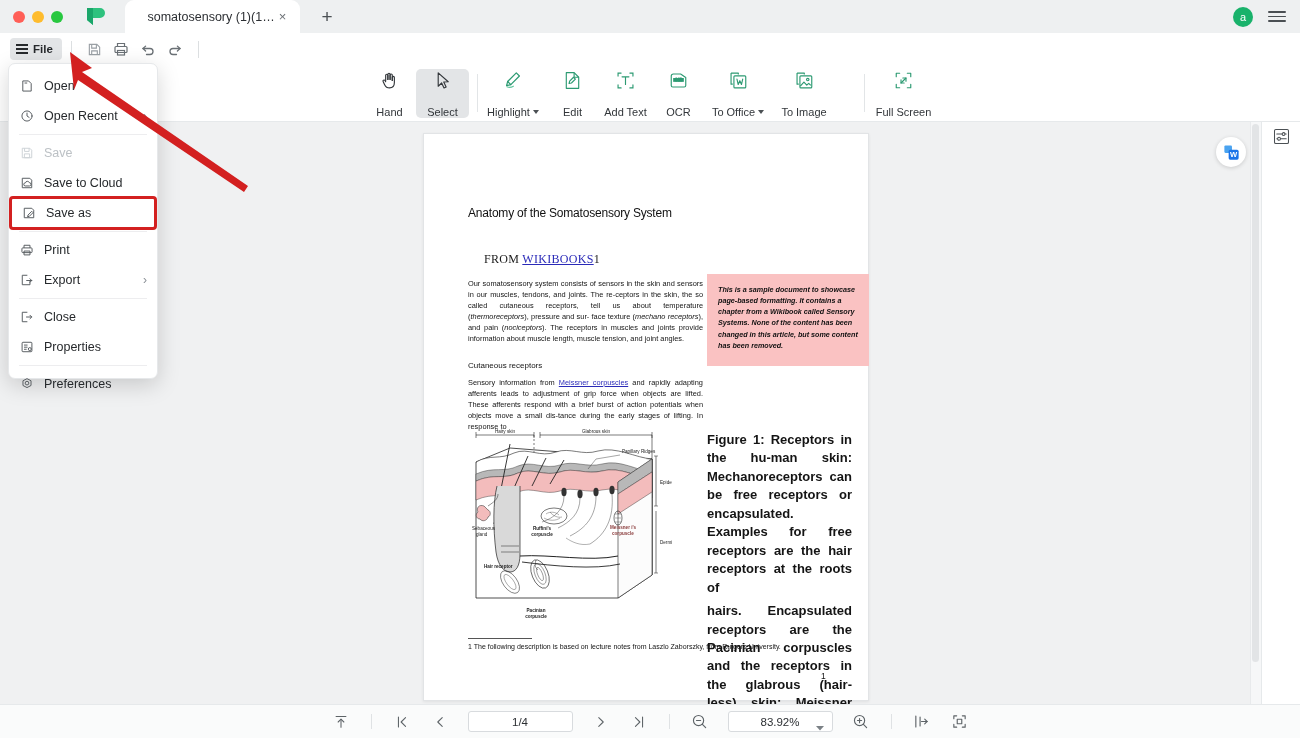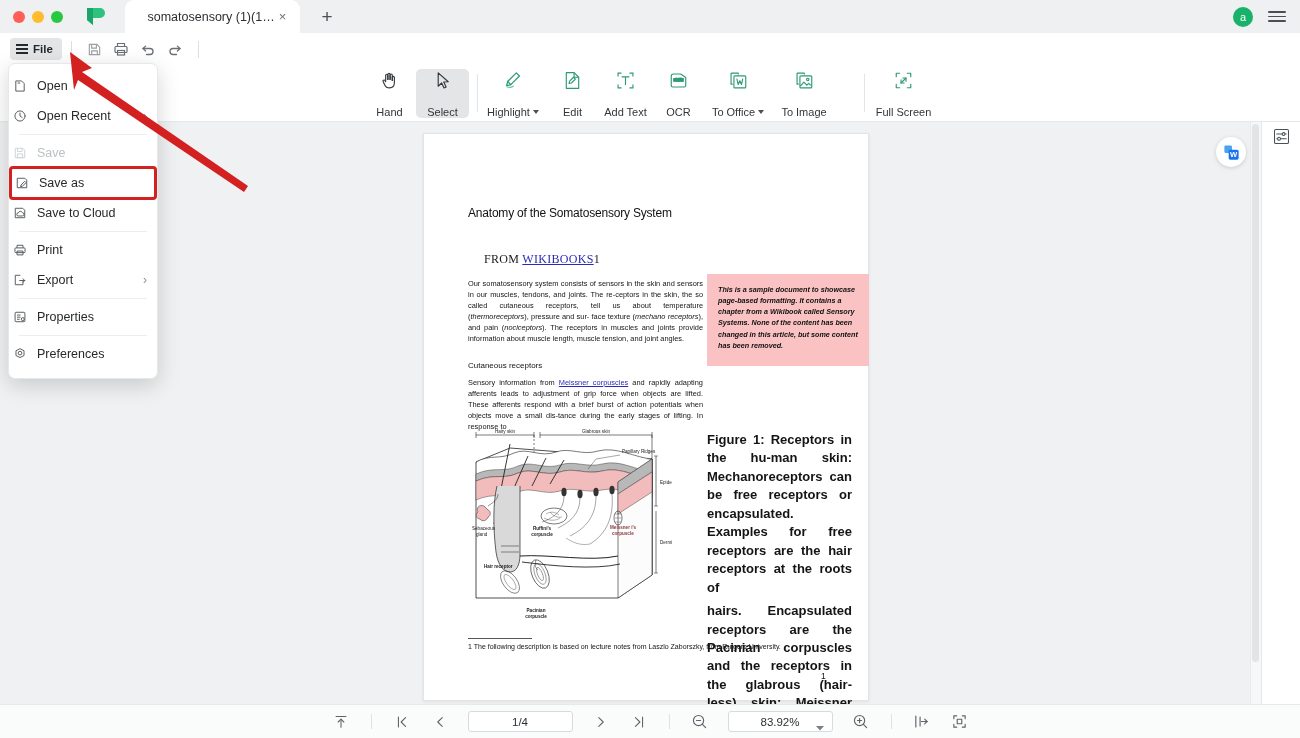--- a/index.html
+++ b/index.html
@@ -210,21 +210,21 @@
   
   .filemenu {
     position: absolute; left: 8px; top: 63px; width: 150px; height: 316px;
     background: #fff; border: 1px solid #e6e8ea; border-radius: 7px;
     box-shadow: 0 6px 22px rgba(0,0,0,.17);
     padding: 7px 0;
     z-index: 40;
   }
   .mi {
     height: 30px; display: flex; align-items: center; gap: 9px;
-    padding: 0 3px; position: relative;
+    padding: 0 10px; position: relative;
     font-size: 12.5px; color: #26292c;
   }
   .mi .mico { width: 16px; height: 16px; display: flex; align-items: center; justify-content: center; color: #54595e; flex: none; }
   .mi.disabled { color: #bcc1c5; }
   .mi.disabled .mico { color: #cdd2d6; }
   .mi .chev { position: absolute; right: 10px; color: #8a9096; font-size: 12px; }
   .mdiv { height: 1px; background: #ededef; margin: 3px 10px; }
   .mi.boxed {
     outline: 3px solid #d32020; outline-offset: -1px;
     border-radius: 2px; margin: 0 2px;
@@ -681,38 +681,38 @@
       <span class="mico">
         <svg width="14" height="14" viewBox="0 0 16 16" fill="none" stroke="currentColor" stroke-width="1.1" stroke-linejoin="round">
           <path d="M2.6 2.6h8.6l2.2 2.2v8.6H2.6Z"></path>
             <path d="M5.2 2.6v3.6h5.2V2.6"></path>
             <rect x="5" y="9" width="6" height="4.4"></rect>
         </svg>
       </span>
       <span>Save</span>
     </div>
 
+    <div class="mi">
+      <span class="mico">
+        <svg width="14" height="14" viewBox="0 0 16 16" fill="none" stroke="currentColor" stroke-width="1.1" stroke-linejoin="round">
+          <path d="M2.6 2.6h8.6l2.2 2.2v8.6H2.6Z"></path>
+          <path d="M6 11.4a1.8 1.8 0 0 1 .2-3.6 2.3 2.3 0 0 1 4.4-.2 1.9 1.9 0 0 1 .2 3.8Z"></path>
+        </svg>
+      </span>
+      <span>Save to Cloud</span>
+    </div>
+
     <div class="mi boxed">
       <span class="mico">
         <svg width="14" height="14" viewBox="0 0 16 16" fill="none" stroke="currentColor" stroke-width="1.1" stroke-linejoin="round">
           <path d="M2.6 2.6h8.6l2.2 2.2v8.6H2.6Z"></path>
           <path d="M10.8 6.4 6.9 10.3l-.5 2 2-.5 3.9-3.9Z" stroke-linecap="round"></path>
         </svg>
       </span>
       <span>Save as</span>
-    </div>
-
-    <div class="mi">
-      <span class="mico">
-        <svg width="14" height="14" viewBox="0 0 16 16" fill="none" stroke="currentColor" stroke-width="1.1" stroke-linejoin="round">
-          <path d="M2.6 2.6h8.6l2.2 2.2v8.6H2.6Z"></path>
-          <path d="M6 11.4a1.8 1.8 0 0 1 .2-3.6 2.3 2.3 0 0 1 4.4-.2 1.9 1.9 0 0 1 .2 3.8Z"></path>
-        </svg>
-      </span>
-      <span>Save to Cloud</span>
     </div>
 
     <div class="mdiv"></div>
 
     <div class="mi">
       <span class="mico">
         <svg width="14" height="14" viewBox="0 0 16 16" fill="none" stroke="currentColor" stroke-width="1.1" stroke-linejoin="round">
           <path d="M4.6 5.6v-3h6.8v3"></path>
             <rect x="2.2" y="5.6" width="11.6" height="5.4" rx="1"></rect>
             <rect x="4.6" y="9.2" width="6.8" height="4.4"></rect>
@@ -728,20 +728,30 @@
           <path d="M7.6 8.6h5.8" stroke-linecap="round"></path>
             <path d="M11.4 6.6 13.4 8.6 11.4 10.6" stroke-linecap="round"></path>
         </svg>
       </span>
       <span>Export</span>
       <span class="chev">›</span>
     </div>
 
     <div class="mdiv"></div>
 
+    <div class="mi">
+      <span class="mico">
+        <svg width="14" height="14" viewBox="0 0 16 16" fill="none" stroke="currentColor" stroke-width="1.1" stroke-linejoin="round">
+          <path d="M8.4 2.6H2.6v10.8h5.8"></path>
+          <path d="M7.4 8h6" stroke-linecap="round"></path>
+            <path d="M11.4 6 13.4 8 11.4 10" stroke-linecap="round"></path>
+        </svg>
+      </span>
+      <span>Close</span>
+    </div>
 
     <div class="mi">
       <span class="mico">
         <svg width="14" height="14" viewBox="0 0 16 16" fill="none" stroke="currentColor" stroke-width="1.1" stroke-linejoin="round">
           <rect x="2.4" y="2.6" width="11.2" height="10.8" rx="1"></rect>
           <path d="M4.6 5.8h4M4.6 8.2h4M4.6 10.6h3"></path>
           <circle cx="11.2" cy="10.4" r="1.7"></circle>
         </svg>
       </span>
       <span>Properties</span>

